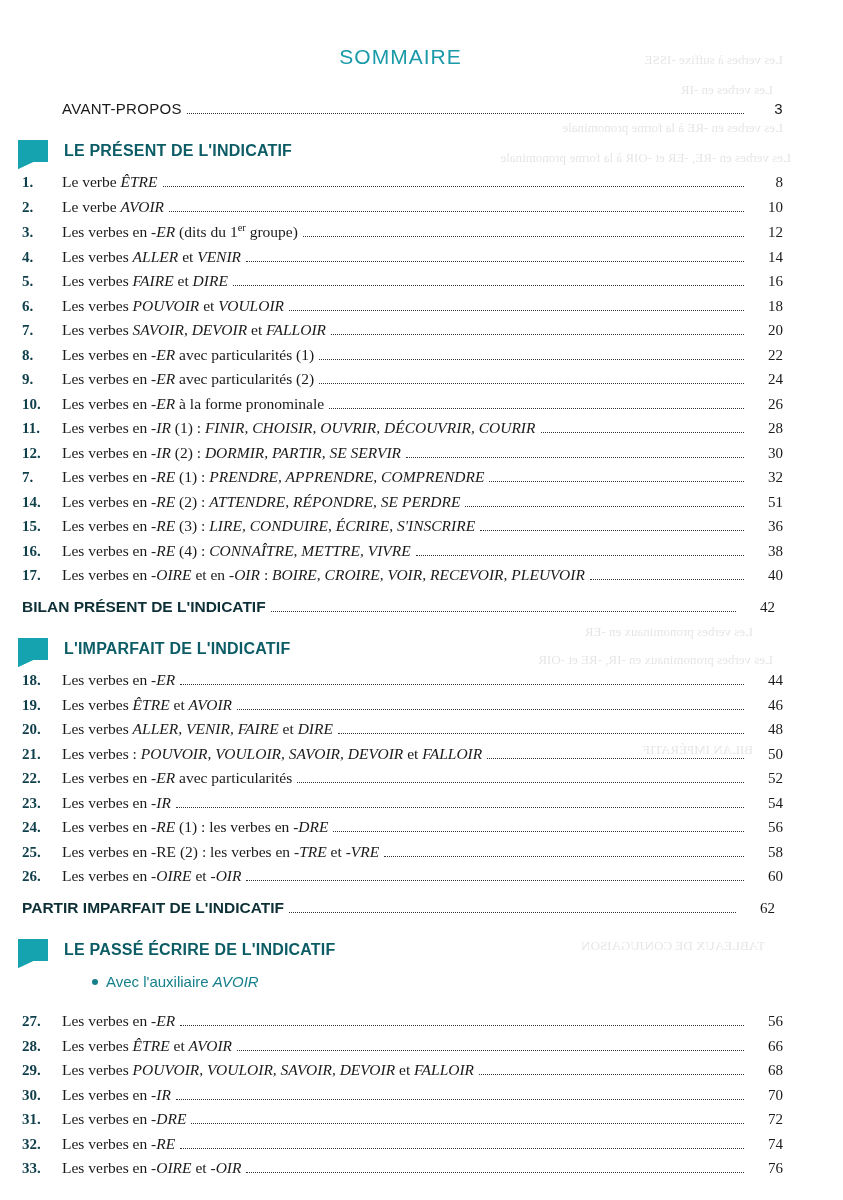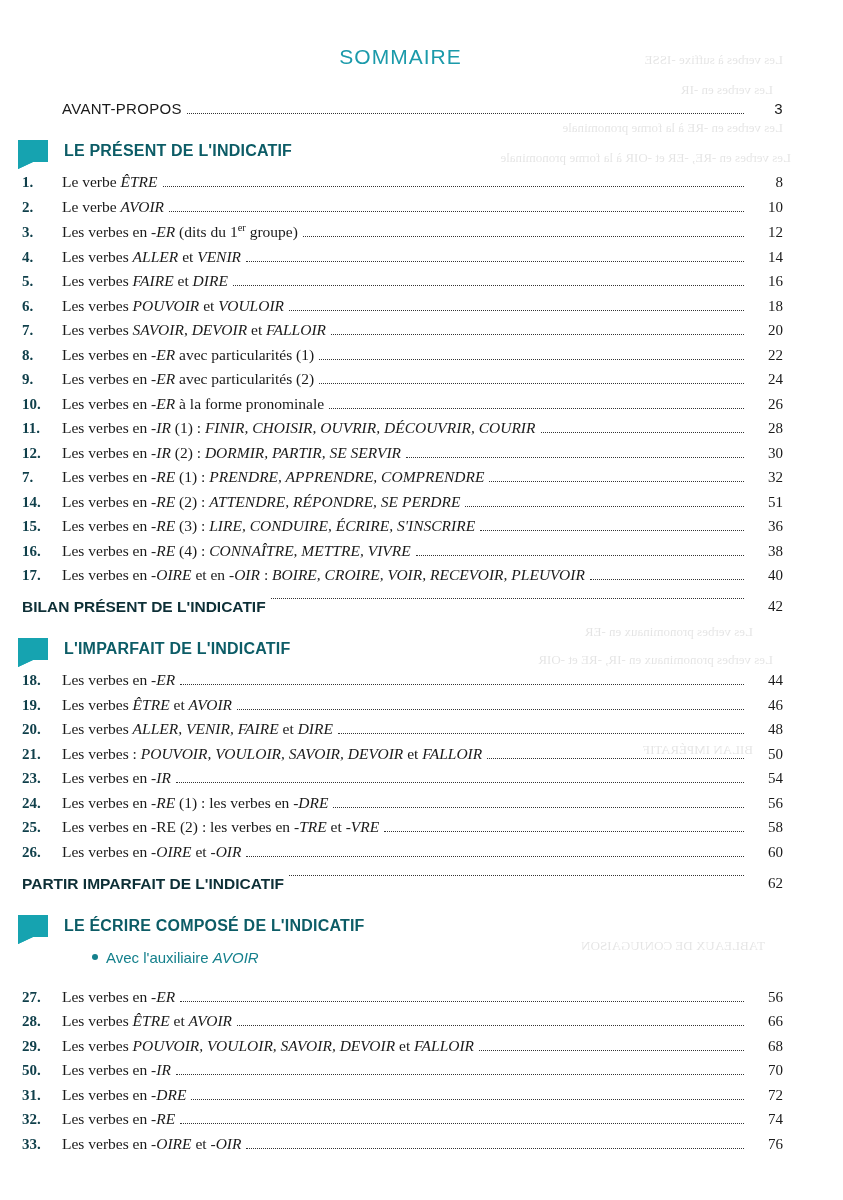--- a/index.html
+++ b/index.html
@@ -124,22 +124,22 @@
   .section-title {
     font-family: "Liberation Sans", sans-serif;
     font-weight: bold;
     font-size: 16px;
     color: #0c5c66;
     letter-spacing: .2px;
   }
   
   .bilan {
     display: flex;
-    align-items: flex-start;
-    margin: 14px 0 6px 0;
+    align-items: flex-end;
+    margin: 14px 8px 6px 0;
   }
   .bilan .btitle {
     font-family: "Liberation Sans", sans-serif;
     font-weight: bold;
     font-size: 15.5px;
     color: #0d2f36;
     padding-left: 4px;
     white-space: nowrap;
   }
   .bilan .dots { margin-bottom: 4px; }
@@ -324,20 +324,26 @@
         <span class="dots"></span>
         <span class="pg">48</span>
       </div>
       <div class="row">
         <span class="num">21.</span>
         <span class="label">Les verbes : <i>POUVOIR, VOULOIR, SAVOIR, DEVOIR</i> et <i>FALLOIR</i></span>
         <span class="dots"></span>
         <span class="pg">50</span>
       </div>
       <div class="row">
+        <span class="num">22.</span>
+        <span class="label">Les verbes en <i>-ER</i> avec particularités</span>
+        <span class="dots"></span>
+        <span class="pg">52</span>
+      </div>
+      <div class="row">
         <span class="num">23.</span>
         <span class="label">Les verbes en <i>-IR</i></span>
         <span class="dots"></span>
         <span class="pg">54</span>
       </div>
       <div class="row">
         <span class="num">24.</span>
         <span class="label">Les verbes en <i>-RE</i> (1) : les verbes en <i>-DRE</i></span>
         <span class="dots"></span>
         <span class="pg">56</span>
@@ -356,21 +362,21 @@
       </div>
       <div class="bilan">
         <span class="btitle">PARTIR IMPARFAIT DE L'INDICATIF</span>
         <span class="dots"></span>
         <span class="pg">62</span>
       </div>
       <div class="section-head">
         <span class="flag">
           <span class="flag-inner"></span>
         </span>
-        <span class="section-title">LE ÉCRIRE COMPOSÉ DE L'INDICATIF</span>
+        <span class="section-title">LE PASSÉ ÉCRIRE DE L'INDICATIF</span>
       </div>
       <div class="sub-bullet">
         <span class="dot"></span>
         <span>Avec l'auxiliaire <i>AVOIR</i></span>
       </div>
       <div class="row">
         <span class="num">27.</span>
         <span class="label">Les verbes en <i>-ER</i></span>
         <span class="dots"></span>
         <span class="pg">56</span>
@@ -381,21 +387,21 @@
         <span class="dots"></span>
         <span class="pg">66</span>
       </div>
       <div class="row">
         <span class="num">29.</span>
         <span class="label">Les verbes <i>POUVOIR, VOULOIR, SAVOIR, DEVOIR</i> et <i>FALLOIR</i></span>
         <span class="dots"></span>
         <span class="pg">68</span>
       </div>
       <div class="row">
-        <span class="num">50.</span>
+        <span class="num">30.</span>
         <span class="label">Les verbes en <i>-IR</i></span>
         <span class="dots"></span>
         <span class="pg">70</span>
       </div>
       <div class="row">
         <span class="num">31.</span>
         <span class="label">Les verbes en <i>-DRE</i></span>
         <span class="dots"></span>
         <span class="pg">72</span>
       </div>

